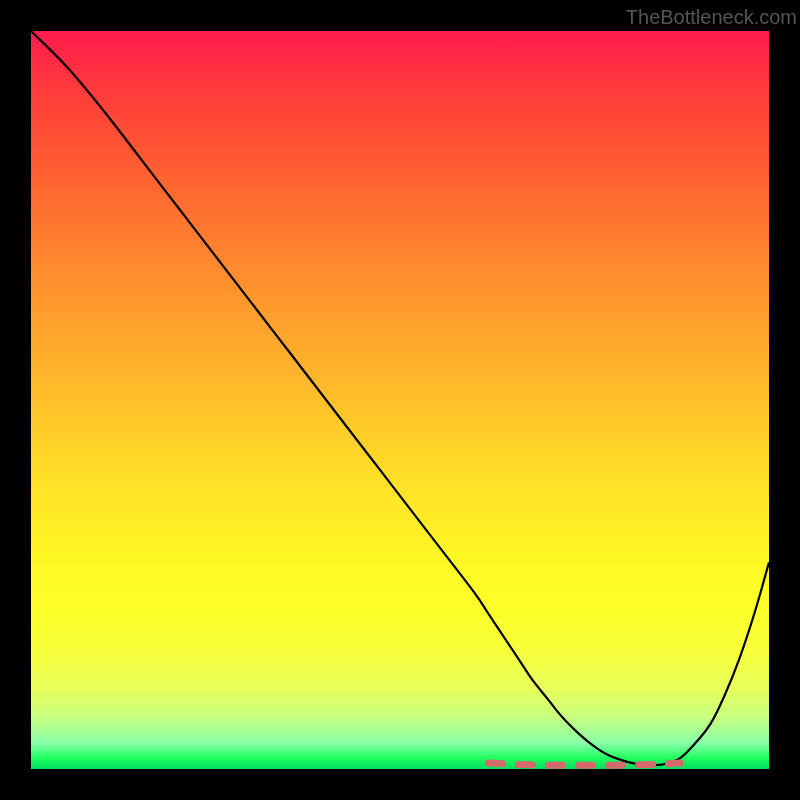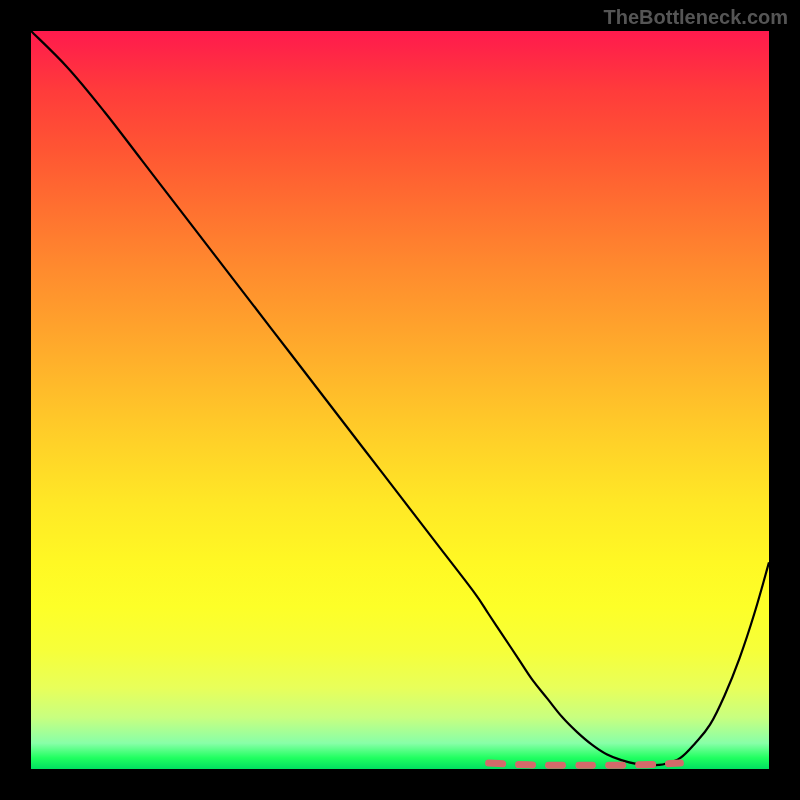--- a/index.html
+++ b/index.html
@@ -7,24 +7,24 @@
     width: 800px;
     height: 800px;
     background: #000;
     position: relative;
     font-family: Arial, sans-serif;
     overflow: hidden;
   }
   .watermark {
     position: absolute;
     top: 6px;
-    right: 12px;
+    right: 3px;
     color: #555;
     font-size: 20px;
-    font-weight: bold;
+    font-weight: normal;
     z-index: 10;
   }
   .plot-area {
     position: absolute;
     left: 31px;
     top: 31px;
     width: 738px;
     height: 738px;
     background: linear-gradient(to bottom,
       #ff1a4d 0%,

